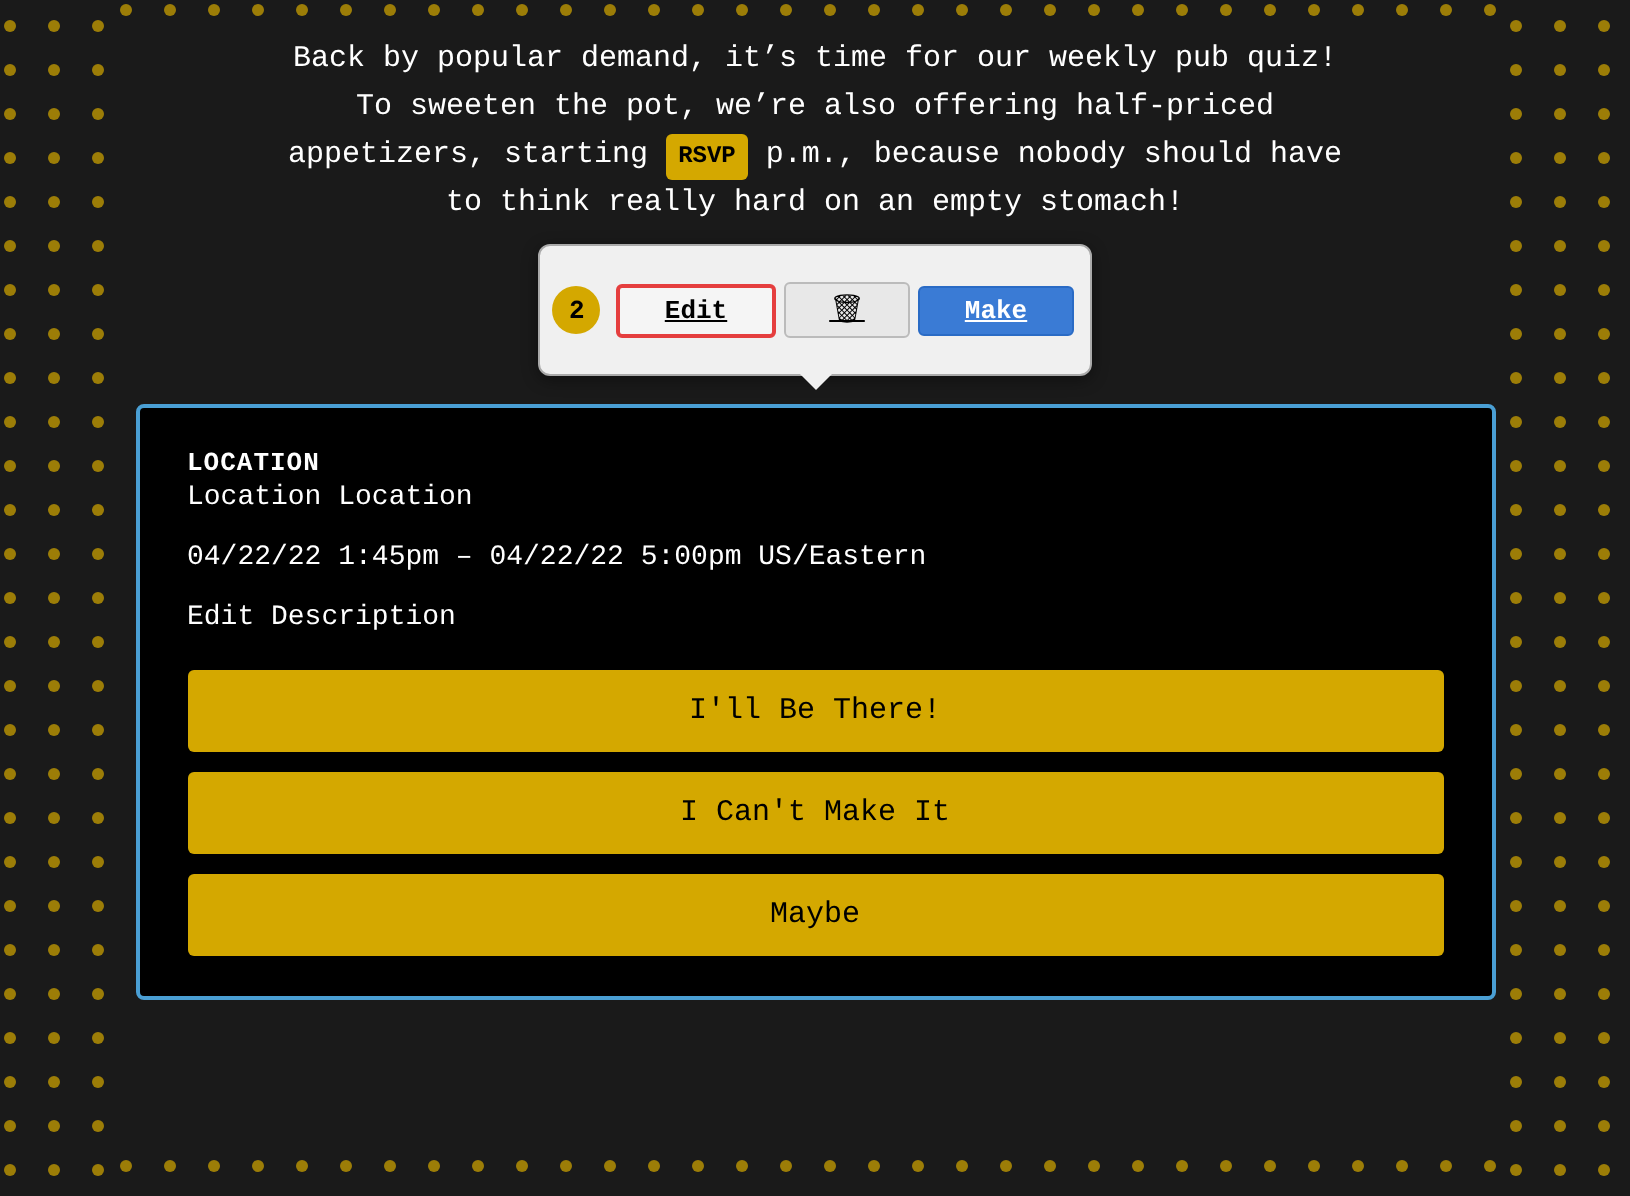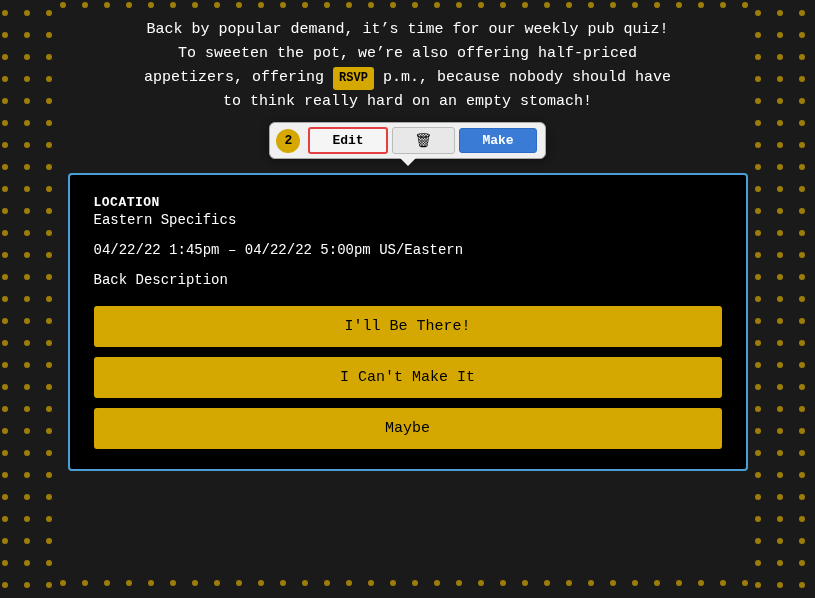--- a/index.html
+++ b/index.html
@@ -105,21 +105,22 @@
     }
 
     .toolbar-btn {
       background: #e8e8e8;
       border: 1px solid #bbb;
       border-radius: 3px;
       padding: 4px 22px;
       font-size: 13px;
       cursor: pointer;
       font-family: 'Courier New', Courier, monospace;
-      margin: 0 2px;
+      margin: 14px 2px;
+      text-decoration: underline;
     }
 
     .toolbar-btn.edit {
       border: 2px solid #e53e3e;
       background: #f5f5f5;
       font-weight: bold;
     }
 
     .toolbar-btn.delete {
       background: #e8e8e8;
@@ -430,43 +431,43 @@
     <div class="dot" style="left: 698px; top: 580px;"></div>
     <div class="dot" style="left: 720px; top: 580px;"></div>
     <div class="dot" style="left: 742px; top: 580px;"></div>
   </div>
 
 <div class="content-wrapper">
 
   <div class="top-text">
     <span>Back by popular demand, it’s time for our weekly pub quiz!</span><br>
     <span>To sweeten the pot, we’re also offering half-priced</span><br>
-    <span>appetizers, offering</span>
+    <span>appetizers, starting</span>
     <span class="rsvp-badge">RSVP</span>
     <span>p.m., because nobody should have</span><br>
     <span>to think really hard on an empty stomach!</span>
   </div>
 
   <div class="popup-toolbar">
     <div class="toolbar-number">2</div>
     <button class="toolbar-btn edit">Edit</button>
     <button class="toolbar-btn delete">
       <span class="trash-icon">🗑</span>
     </button>
     <button class="toolbar-btn done">Make</button>
   </div>
 
   <div class="event-card">
 
     <div class="field-label">LOCATION</div>
-    <div class="field-value">Eastern Specifics</div>
+    <div class="field-value">Location Location</div>
 
     <div class="field-value">04/22/22 1:45pm – 04/22/22 5:00pm US/Eastern</div>
 
-    <div class="event-description">Back Description</div>
+    <div class="event-description">Edit Description</div>
 
     <div class="rsvp-buttons" id="rsvp-buttons-container">
     <button class="rsvp-btn">I'll Be There!</button>
         <button class="rsvp-btn">I Can't Make It</button>
         <button class="rsvp-btn">Maybe</button>
       </div>
   </div>
 
 </div>
 

